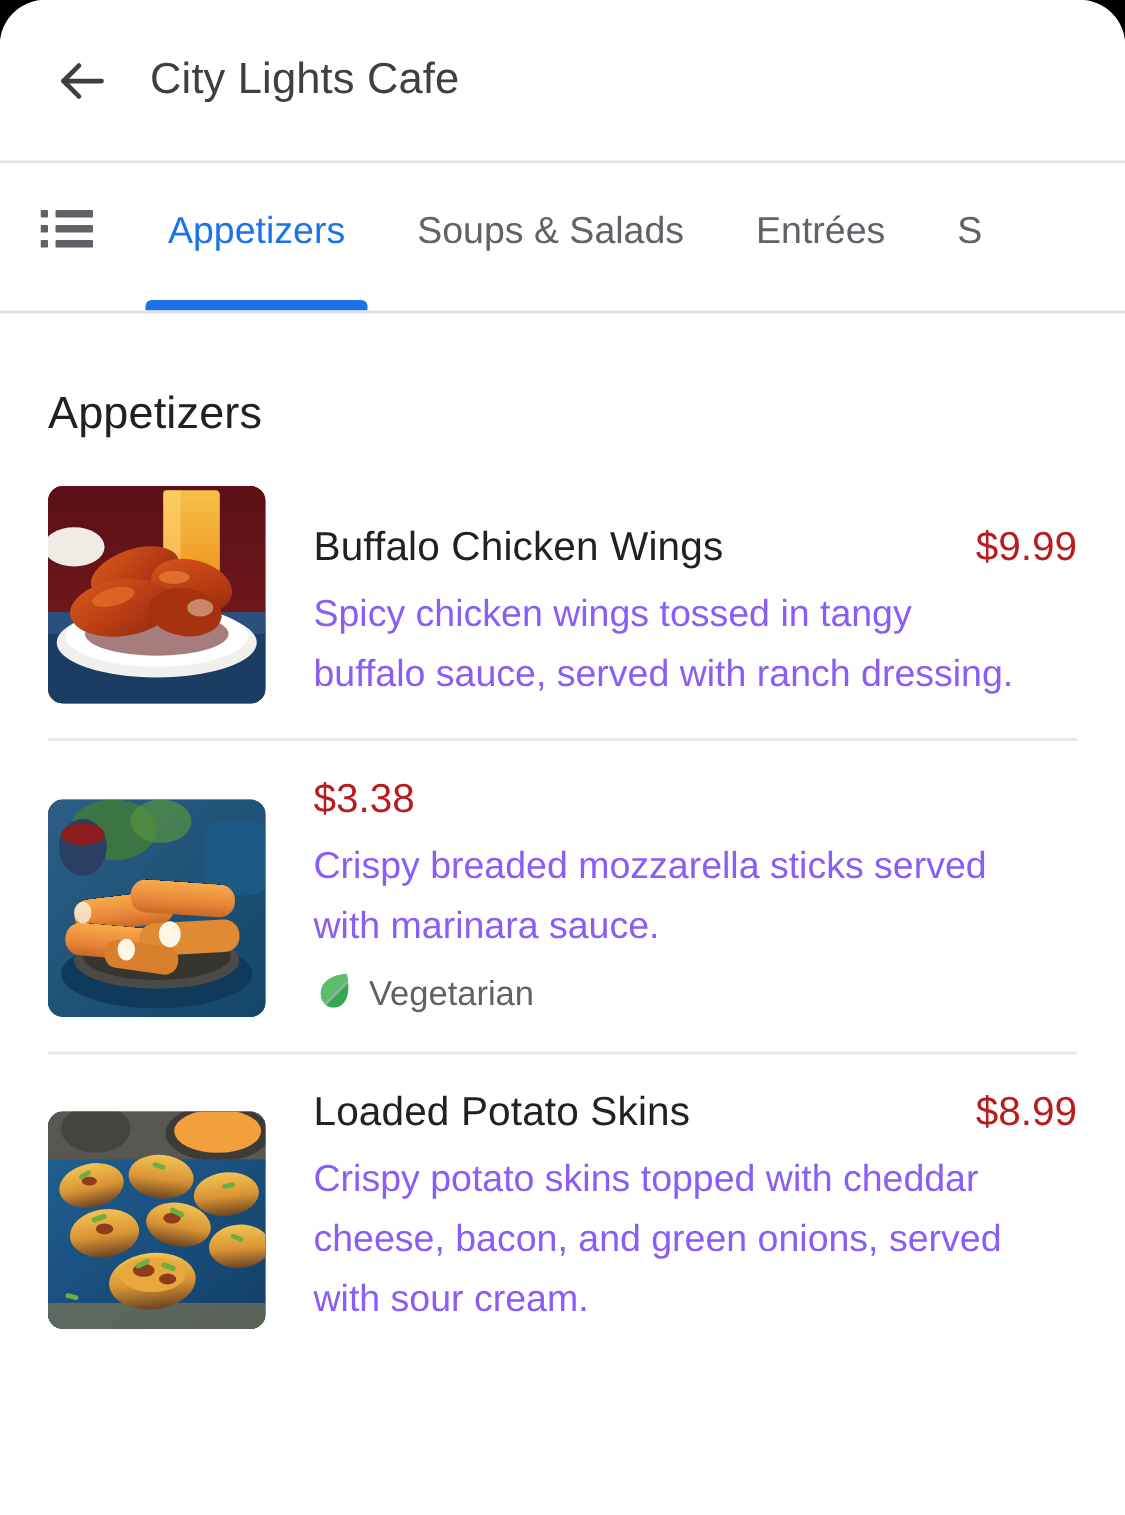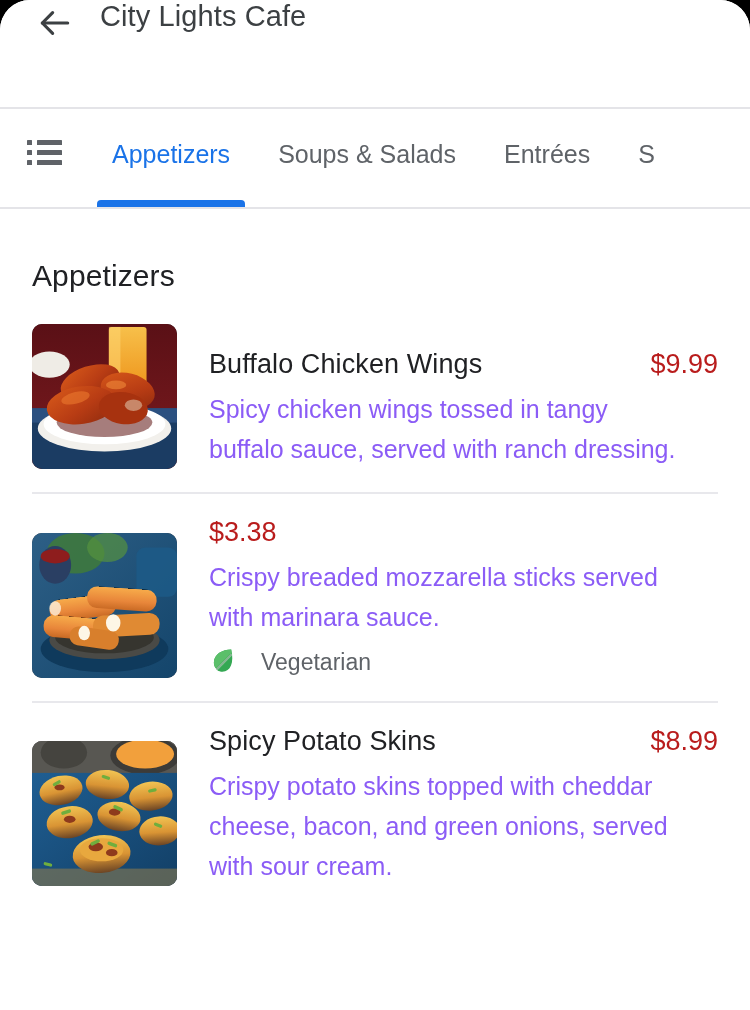--- a/index.html
+++ b/index.html
@@ -23,20 +23,21 @@
     overflow: hidden;
     display: flex;
     flex-direction: column;
   }
 
   
   #app-bar {
     height: 109px;
     flex: 0 0 109px;
     display: flex;
+    align-items: center;
     padding-left: 32px;
     border-bottom: 2px solid #e4e4e8;
     background: #ffffff;
   }
 
   #back-button {
     width: 46px;
     height: 46px;
     display: flex;
     align-items: center;
@@ -187,21 +188,21 @@
   .item-tags {
     margin-top: 9px;
     display: flex;
     align-items: center;
     gap: 11px;
   }
 
   .tag {
     display: flex;
     align-items: center;
-    gap: 26px;
+    gap: 11px;
     font-size: 23px;
     color: #5f6368;
   }
   .tag-icon { display: block; flex: 0 0 auto; }
 </style>
 </head>
 <body>
 
 <div id="app-window">
 
@@ -388,21 +389,21 @@
               <rect x="48" y="24" width="6" height="2.2" rx="1.1" transform="rotate(18 51 25)"></rect>
               <rect x="80" y="33" width="6" height="2.2" rx="1.1" transform="rotate(-12 83 34)"></rect>
               <rect x="84" y="57" width="6" height="2.2" rx="1.1" transform="rotate(22 87 58)"></rect>
               <rect x="8" y="84" width="6" height="2.2" rx="1.1" transform="rotate(14 11 85)"></rect>
             </g>
           </g>
         </svg>
       </div>
       <div class="item-body">
         <div class="item-top">
-          <span class="item-name">Spicy Potato Skins</span>
+          <span class="item-name">Loaded Potato Skins</span>
           <span class="item-price">$8.99</span>
         </div>
         <div class="item-desc">Crispy potato skins topped with cheddar cheese, bacon, and green onions, served with sour cream.</div>
       </div>
     </div>
 
   </div>
 </div>
 
 </body></html>

